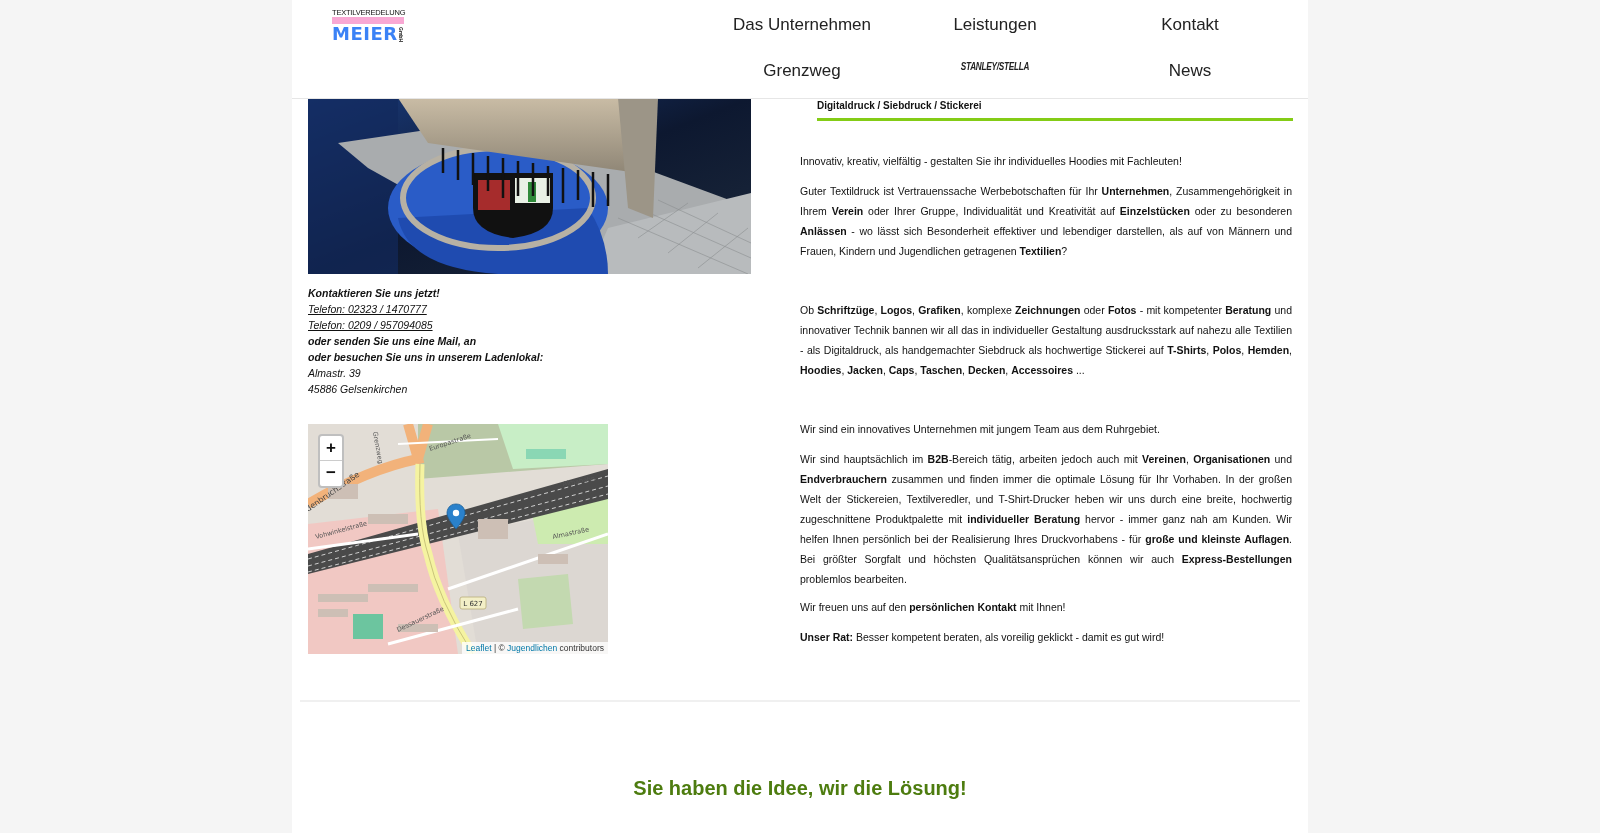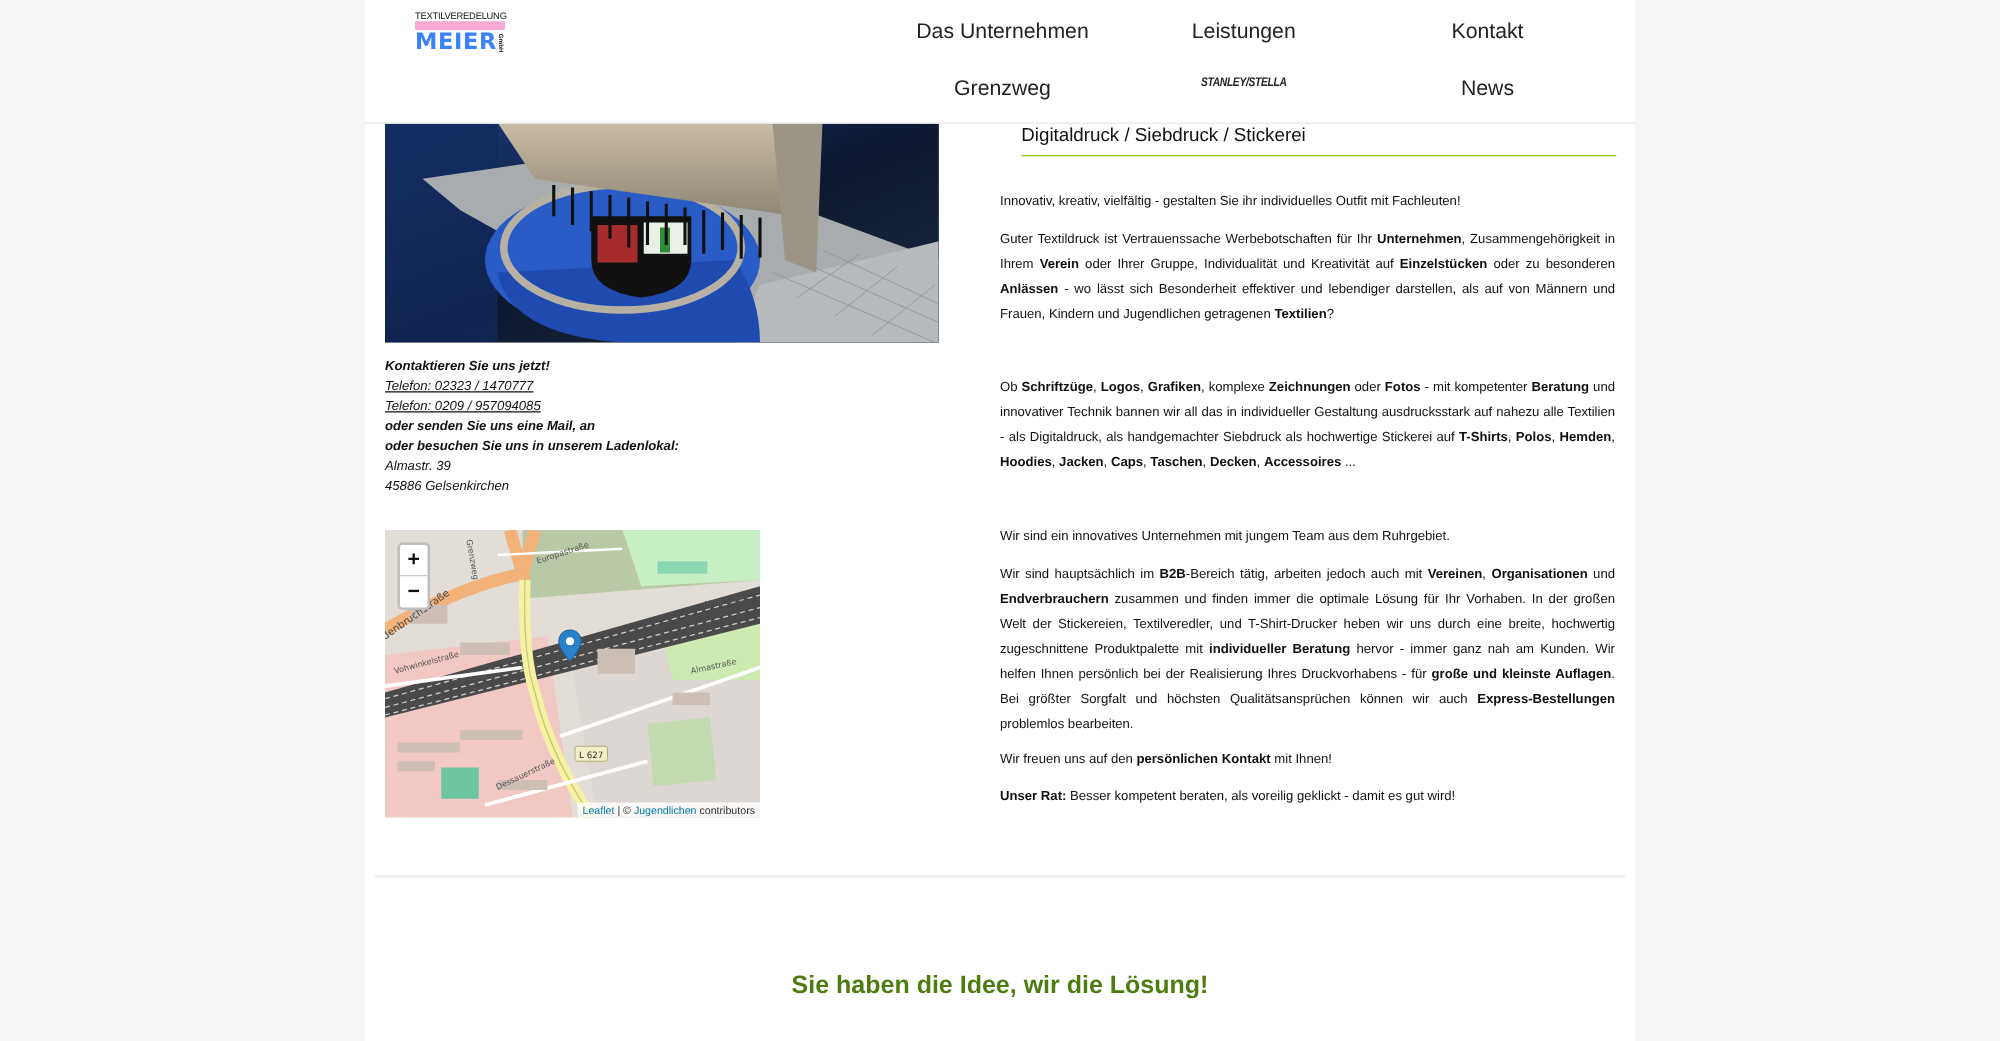--- a/index.html
+++ b/index.html
@@ -24,21 +24,21 @@
   .contact a { color: #111; text-decoration: underline; }
   .map { position: absolute; left: 16px; top: 424px; width: 300px; height: 230px; overflow: hidden; background: #e8e3db; }
   .zoom-ctrl { position: absolute; left: 10px; top: 10px; width: 26px; height: 54px; background: #fff; border: 2px solid rgba(0,0,0,0.25); border-radius: 4px; }
   .zoom-ctrl div { height: 25px; text-align: center; font-size: 17px; font-weight: bold; line-height: 24px; color: #111; cursor: pointer; }
   .zoom-ctrl div:first-child { border-bottom: 1px solid #ccc; }
   .attrib { position: absolute; right: 0; bottom: 0; background: rgba(255,255,255,0.8); font-size: 8.5px; padding: 1px 4px; color: #333; }
   .attrib a { color: #0078a8; text-decoration: none; }
 
   
   .right { position: absolute; left: 508px; top: 98px; width: 492px; }
-  .section-title { position: absolute; left: 17px; top: 2px; width: 476px; font-weight: normal; font-size: 15px; padding-bottom: 7px; border-bottom: 1px solid #84cc16; }
+  .section-title { position: absolute; left: 17px; top: 2px; width: 476px; font-weight: bold; font-size: 10px; padding-bottom: 7px; border-bottom: 3px solid #84cc16; }
   .txt { position: absolute; left: 0; width: 492px; font-size: 10.5px; line-height: 20px; color: #111; text-align: justify; }
   .txt b { font-weight: bold; }
 
   .divider { position: absolute; left: 8px; top: 700px; width: 1000px; height: 2px; background: #f0f0f0; }
   .slogan { position: absolute; left: 0; top: 777px; width: 1016px; text-align: center; font-size: 20px; font-weight: bold; color: #4d7c0f; }
 </style>
 </head>
 <body>
 
 <div class="page">
@@ -189,21 +189,21 @@
       <div>−</div>
     </div>
     <div class="attrib">
       <a href="#">Leaflet</a><span> | © </span><a href="#">Jugendlichen</a><span> contributors</span>
     </div>
   </div>
 
   <div class="right">
     <div class="section-title">Digitaldruck / Siebdruck / Stickerei</div>
 
-    <p class="txt" style="top:53px;">Innovativ, kreativ, vielfältig - gestalten Sie ihr individuelles Outfit mit Fachleuten!</p>
+    <p class="txt" style="top:53px;">Innovativ, kreativ, vielfältig - gestalten Sie ihr individuelles Hoodies mit Fachleuten!</p>
 
     <p class="txt" style="top:83px;"><span>Guter Textildruck ist Vertrauenssache Werbebotschaften für Ihr </span><b>Unternehmen</b><span>, Zusammengehörigkeit in Ihrem </span><b>Verein</b><span> oder Ihrer Gruppe, Individualität und Kreativität auf </span><b>Einzelstücken</b><span> oder zu besonderen </span><b>Anlässen</b><span> - wo lässt sich Besonderheit effektiver und lebendiger darstellen, als auf von Männern und Frauen, Kindern und Jugendlichen getragenen </span><b>Textilien</b><span>?</span></p>
 
     <p class="txt" style="top:202px;"><span>Ob </span><b>Schriftzüge</b><span>, </span><b>Logos</b><span>, </span><b>Grafiken</b><span>, komplexe </span><b>Zeichnungen</b><span> oder </span><b>Fotos</b><span> - mit kompetenter </span><b>Beratung</b><span> und innovativer Technik bannen wir all das in individueller Gestaltung ausdrucksstark auf nahezu alle Textilien - als Digitaldruck, als handgemachter Siebdruck als hochwertige Stickerei auf </span><b>T-Shirts</b><span>, </span><b>Polos</b><span>, </span><b>Hemden</b><span>, </span><b>Hoodies</b><span>, </span><b>Jacken</b><span>, </span><b>Caps</b><span>, </span><b>Taschen</b><span>, </span><b>Decken</b><span>, </span><b>Accessoires</b><span> ...</span></p>
 
     <p class="txt" style="top:321px;">Wir sind ein innovatives Unternehmen mit jungem Team aus dem Ruhrgebiet.</p>
 
     <p class="txt" style="top:351px;"><span>Wir sind hauptsächlich im </span><b>B2B</b><span>-Bereich tätig, arbeiten jedoch auch mit </span><b>Vereinen</b><span>, </span><b>Organisationen</b><span> und </span><b>Endverbrauchern</b><span> zusammen und finden immer die optimale Lösung für Ihr Vorhaben. In der großen Welt der Stickereien, Textilveredler, und T-Shirt-Drucker heben wir uns durch eine breite, hochwertig zugeschnittene Produktpalette mit </span><b>individueller Beratung</b><span> hervor - immer ganz nah am Kunden. Wir helfen Ihnen persönlich bei der Realisierung Ihres Druckvorhabens - für </span><b>große und kleinste Auflagen</b><span>. Bei größter Sorgfalt und höchsten Qualitätsansprüchen können wir auch </span><b>Express-Bestellungen</b><span> problemlos bearbeiten.</span></p>
 
     <p class="txt" style="top:499px;"><span>Wir freuen uns auf den </span><b>persönlichen Kontakt</b><span> mit Ihnen!</span></p>

